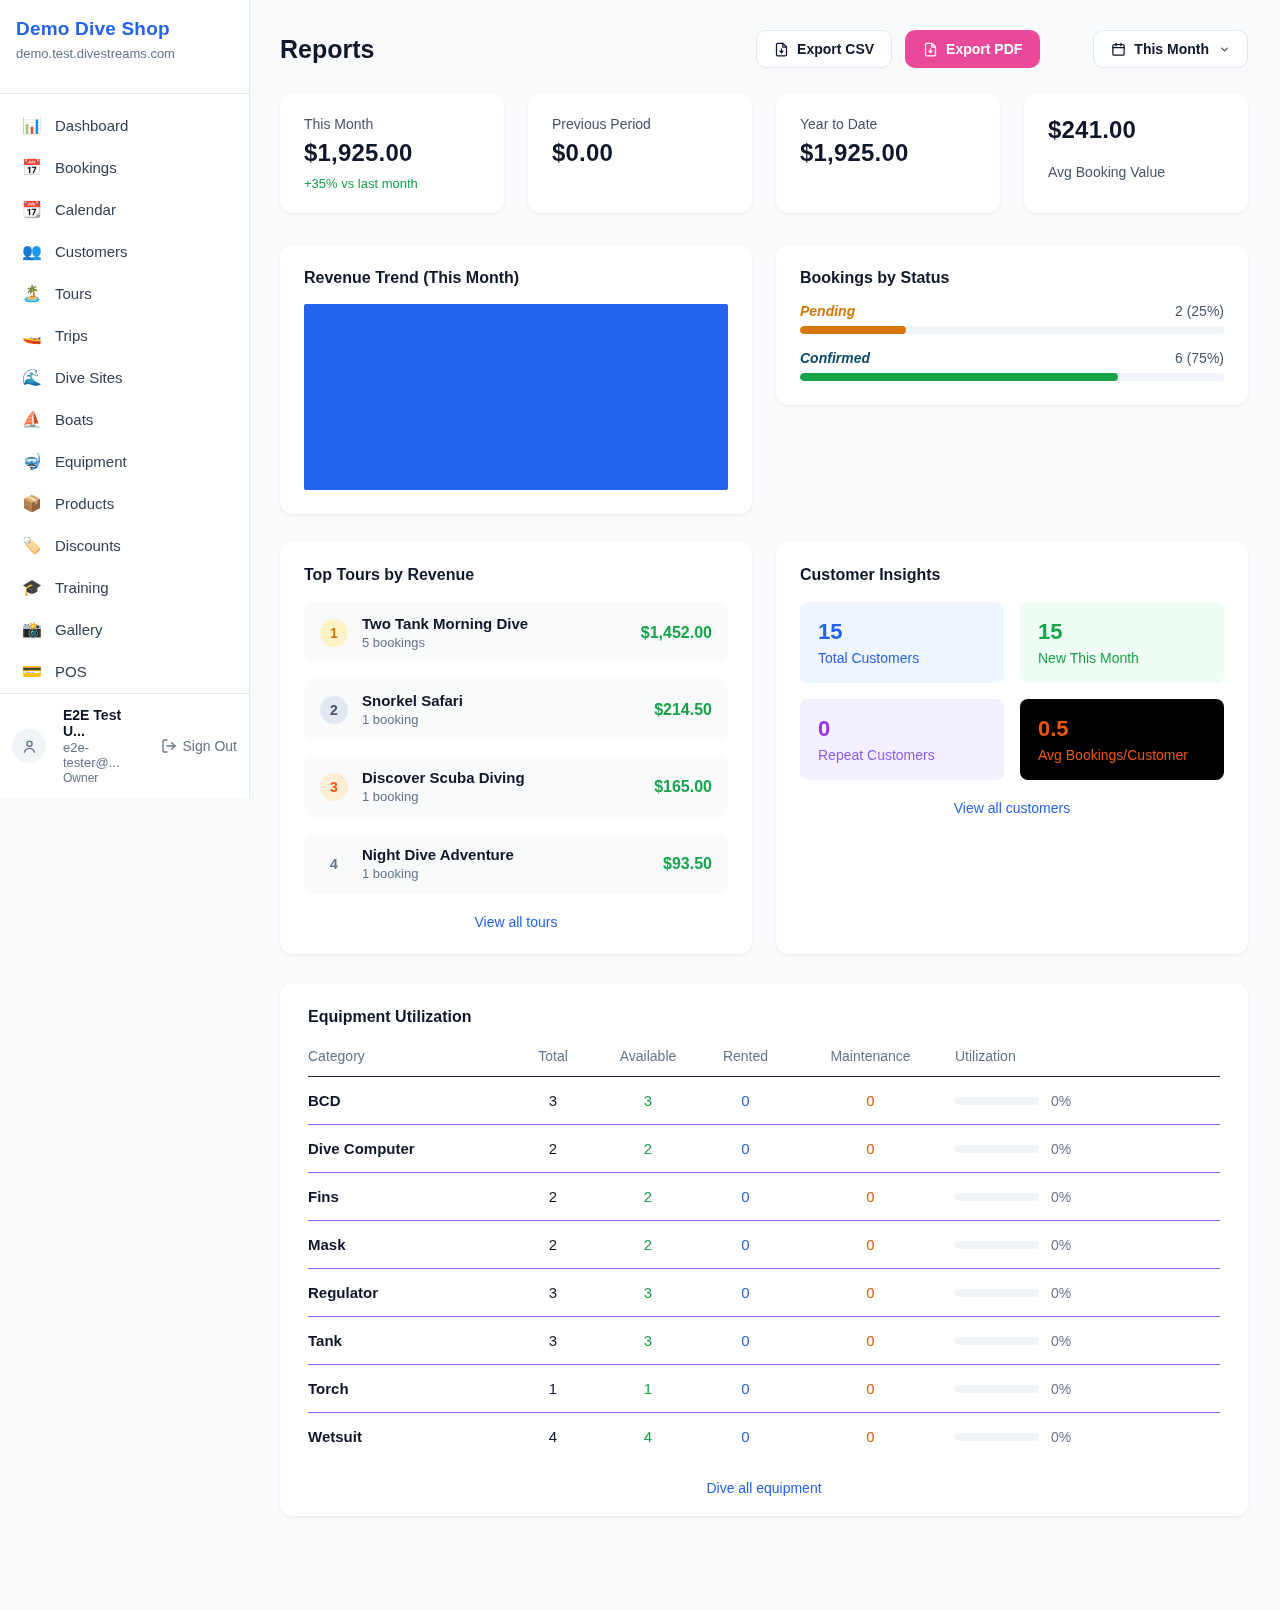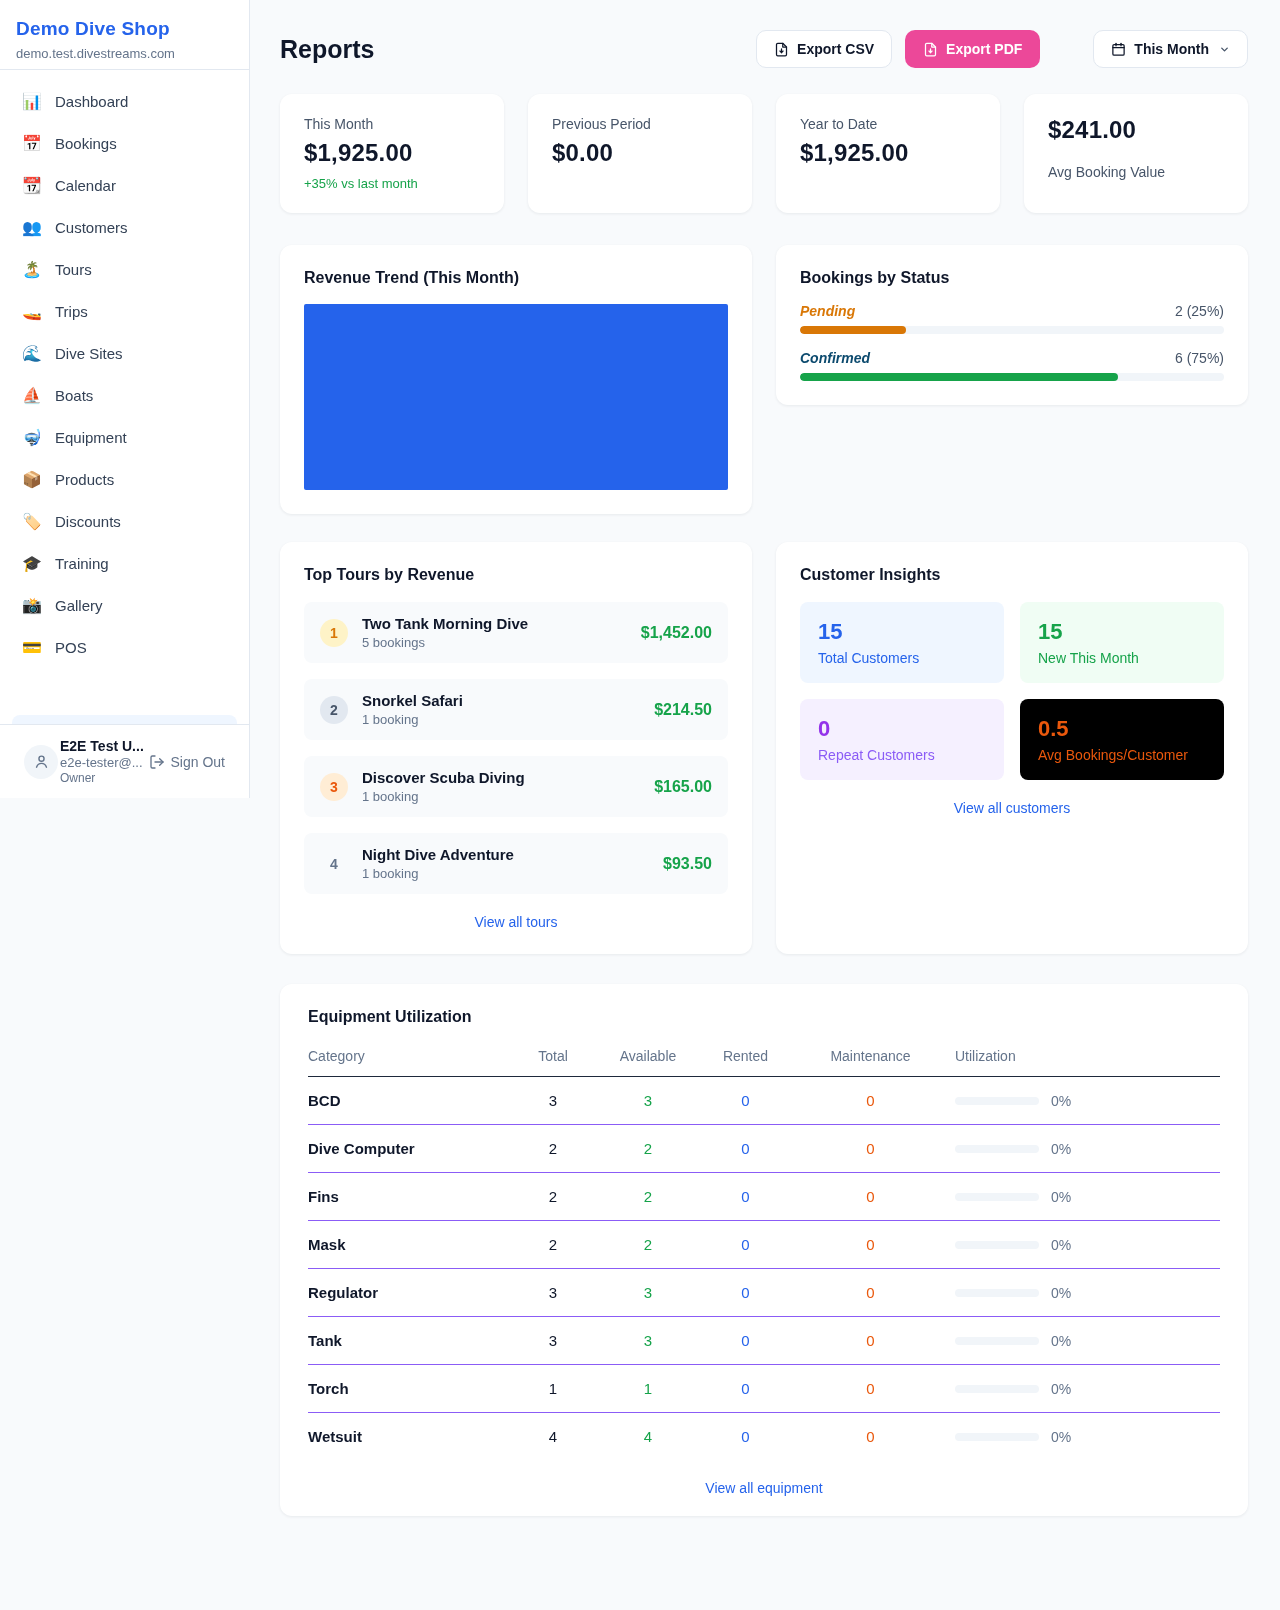--- a/index.html
+++ b/index.html
@@ -7,32 +7,32 @@
   body {
     font-family:"Liberation Sans","DejaVu Sans",sans-serif;
     background:#f8fafc; color:#0f172a; position:relative; overflow:hidden;
   }
   
   .sidebar {
     position:absolute; left:0; top:0; width:250px; height:798px;
     background:#ffffff; border-right:1px solid #e2e8f0;
     display:flex; flex-direction:column;
   }
-  .sb-header { padding:18px 16px 8px; border-bottom:1px solid #e2e8f0; }
+  .sb-header { padding:18px 16px 32px; border-bottom:1px solid #e2e8f0; }
   .sb-title { color:#2563eb; font-size:19px; font-weight:800; letter-spacing:.2px; }
   .sb-domain { color:#64748b; font-size:13px; margin-top:6px; }
   .sb-nav { flex:1; display:flex; flex-direction:column; padding:14px 12px 0; min-height:0; }
   .nav-item {
     display:flex; align-items:center; gap:13px; padding:8px 10px; border-radius:8px;
     color:#334155; font-size:15px; cursor:pointer; margin-bottom:7px; white-space:nowrap;
   }
   .nav-icon { width:20px; font-size:16px; text-align:center; flex:0 0 20px; }
   .nav-active-sliver { margin-top:auto; height:9px; background:#eff6ff; border-radius:8px 8px 0 0; }
   .sb-user {
-    border-top:1px solid #e2e8f0; padding:13px 24px; display:flex; align-items:center; gap:2px;
+    border-top:1px solid #e2e8f0; padding:13px 12px; display:flex; align-items:center; gap:17px;
   }
   .avatar { width:34px; height:34px; border-radius:50%; background:#f1f5f9;
     display:flex; align-items:center; justify-content:center; flex:0 0 34px; }
   .user-info { flex:1; min-width:0; }
   .user-name { font-size:14px; font-weight:700; color:#0f172a; }
   .user-email { font-size:13px; color:#64748b; margin-top:1px; }
   .user-role { font-size:12px; color:#64748b; margin-top:1px; }
   .signout { display:flex; align-items:center; gap:6px; color:#64748b; font-size:14px; cursor:pointer; white-space:nowrap; }
 
   
@@ -468,16 +468,16 @@
           <td class="maint">0</td>
           <td class="util">
               <div class="util-wrap">
                 <div class="util-track"></div>
                 <span class="util-pct">0%</span>
               </div>
             </td>
         </tr>
       </tbody>
     </table>
-    <div class="view-all">View all equipment</div>
+    <div class="view-all">Dive all equipment</div>
   </section>
 
 </main>
 
 </body></html>

